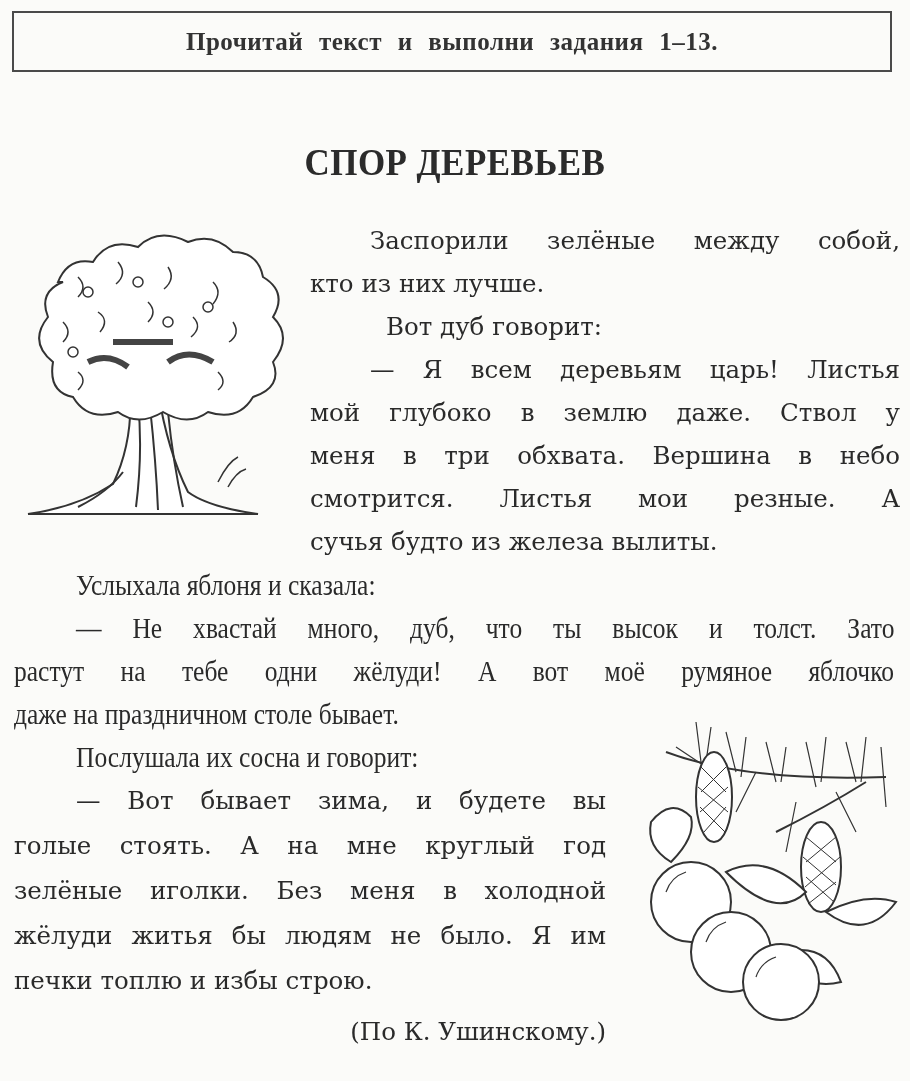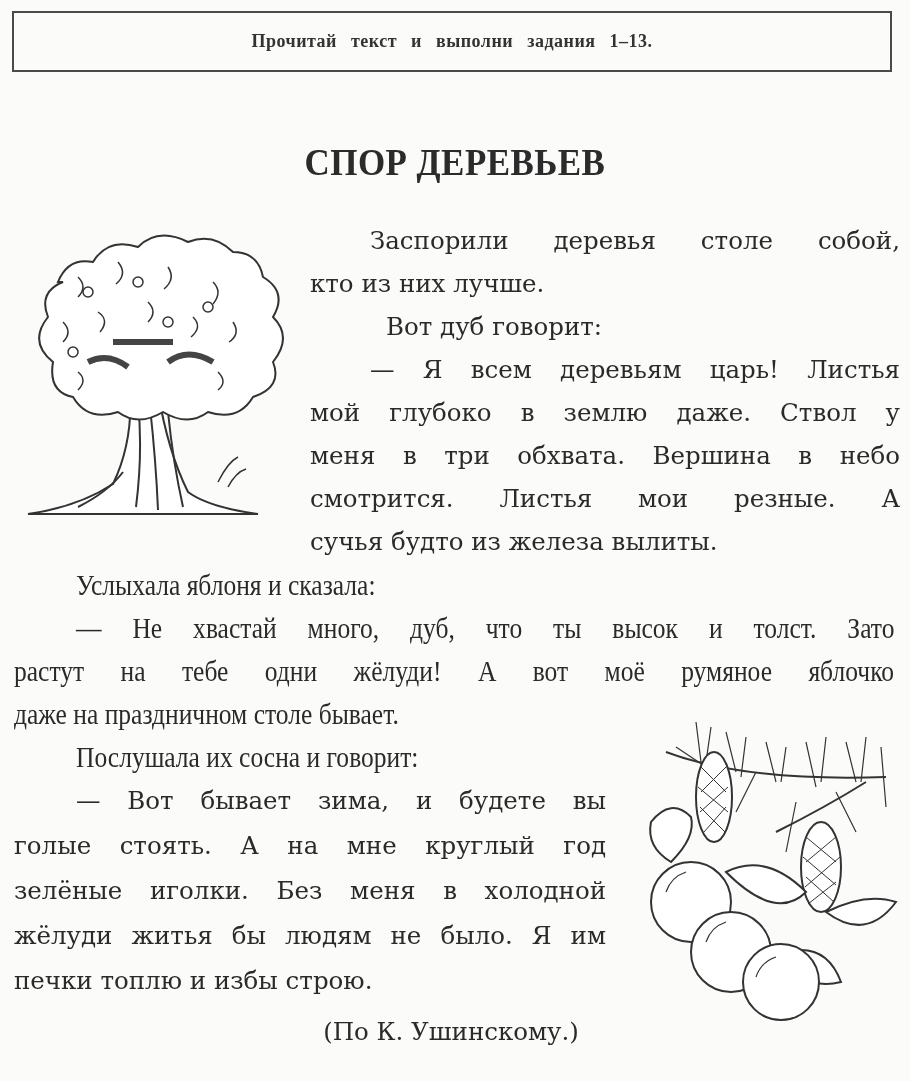--- a/index.html
+++ b/index.html
@@ -9,21 +9,21 @@
       font-family: "DejaVu Serif", "Liberation Serif", serif;
       position: relative;
     }
     .task-box {
       position: absolute; left: 12px; top: 11px; width: 880px; height: 61px;
       border: 2px solid #4a4a4a; box-sizing: border-box;
       display: flex; align-items: center; justify-content: center;
     }
     .task-text {
       font-family: "Liberation Serif", serif; font-weight: bold;
-      font-size: 18px; letter-spacing: 0.5px; word-spacing: 9px; color: #333;
+      font-size: 25px; letter-spacing: 0.5px; word-spacing: 9px; color: #333;
     }
     .title {
       position: absolute; left: 0; top: 140px; width: 910px; text-align: center;
       font-family: "Liberation Serif", serif; font-weight: bold;
       font-size: 38px; color: #2b2b2b; transform: scaleX(0.92); letter-spacing: 0.5px;
     }
     .line {
       position: absolute; font-family: "DejaVu Serif", serif; font-size: 24.5px;
       white-space: nowrap; color: #2a2a2a; line-height: 30px;
     }
@@ -69,34 +69,34 @@
   <ellipse cx="185" cy="155" rx="20" ry="45" fill="#fff"></ellipse>
   <path d="M170 125 l30 25 M167 145 l33 28 M170 165 l28 25 M200 125 l-30 25 M204 145 l-35 30 M200 170 l-28 22" stroke-width="1"></path>
   <path d="M15 110 q20 -25 40 -5 q5 20 -20 45 q-25 -15 -20 -40 z" fill="#fff"></path>
   <path d="M90 160 q40 -20 80 20 q-30 30 -80 -20 z M190 200 q40 -20 70 -10 q-30 40 -70 10 z M150 240 q40 -10 55 30 q-40 10 -55 -30 z" fill="#fff"></path>
   <circle cx="55" cy="190" r="40" fill="#fff"></circle>
   <circle cx="95" cy="240" r="40" fill="#fff"></circle>
   <circle cx="145" cy="270" r="38" fill="#fff"></circle>
   <path d="M30 180 q5 -15 20 -20 M70 230 q5 -15 20 -20 M120 265 q5 -15 20 -20" stroke-width="1.2"></path>
 </svg>
 
-<div class="line just" style="left:370px;top:226px;width:530px">Заспорили деревья столе собой,</div>
+<div class="line just" style="left:370px;top:226px;width:530px">Заспорили зелёные между собой,</div>
 <div class="line" style="left:310px;top:269px">кто из них лучше.</div>
 <div class="line" style="left:386px;top:312px">Вот дуб говорит:</div>
 <div class="line just" style="left:370px;top:355px;width:530px">— Я всем деревьям царь! Листья</div>
 <div class="line just" style="left:310px;top:398px;width:590px">мой глубоко в землю даже. Ствол у</div>
 <div class="line just" style="left:310px;top:441px;width:590px">меня в три обхвата. Вершина в небо</div>
 <div class="line just" style="left:310px;top:484px;width:590px">смотрится. Листья мои резные. А</div>
 <div class="line" style="left:310px;top:527px">сучья будто из железа вылиты.</div>
 
 <div class="line cond" style="left:76px;top:570px;transform:scaleX(0.88)">Услыхала яблоня и сказала:</div>
 <div class="line cond just" style="left:76px;top:613px;width:930px;transform:scaleX(0.88)">— Не хвастай много, дуб, что ты высок и толст. Зато</div>
 <div class="line cond just" style="left:14px;top:656px;width:1000px;transform:scaleX(0.88)">растут на тебе одни жёлуди! А вот моё румяное яблочко</div>
 <div class="line cond" style="left:14px;top:699px;transform:scaleX(0.88)">даже на праздничном столе бывает.</div>
 <div class="line cond" style="left:76px;top:742px;transform:scaleX(0.88)">Послушала их сосна и говорит:</div>
 
 <div class="line just" style="left:76px;top:786px;width:530px">— Вот бывает зима, и будете вы</div>
 <div class="line just" style="left:14px;top:831px;width:592px">голые стоять. А на мне круглый год</div>
 <div class="line just" style="left:14px;top:876px;width:592px">зелёные иголки. Без меня в холодной</div>
 <div class="line just" style="left:14px;top:921px;width:592px">жёлуди житья бы людям не было. Я им</div>
 <div class="line" style="left:14px;top:966px">печки топлю и избы строю.</div>
 
-<div class="line" style="left:296px;top:1017px;width:310px;text-align:center">(По К. Ушинскому.)</div>
+<div class="line" style="left:296px;top:1017px;width:310px;text-align:right">(По К. Ушинскому.)</div>
 
 </body></html>

